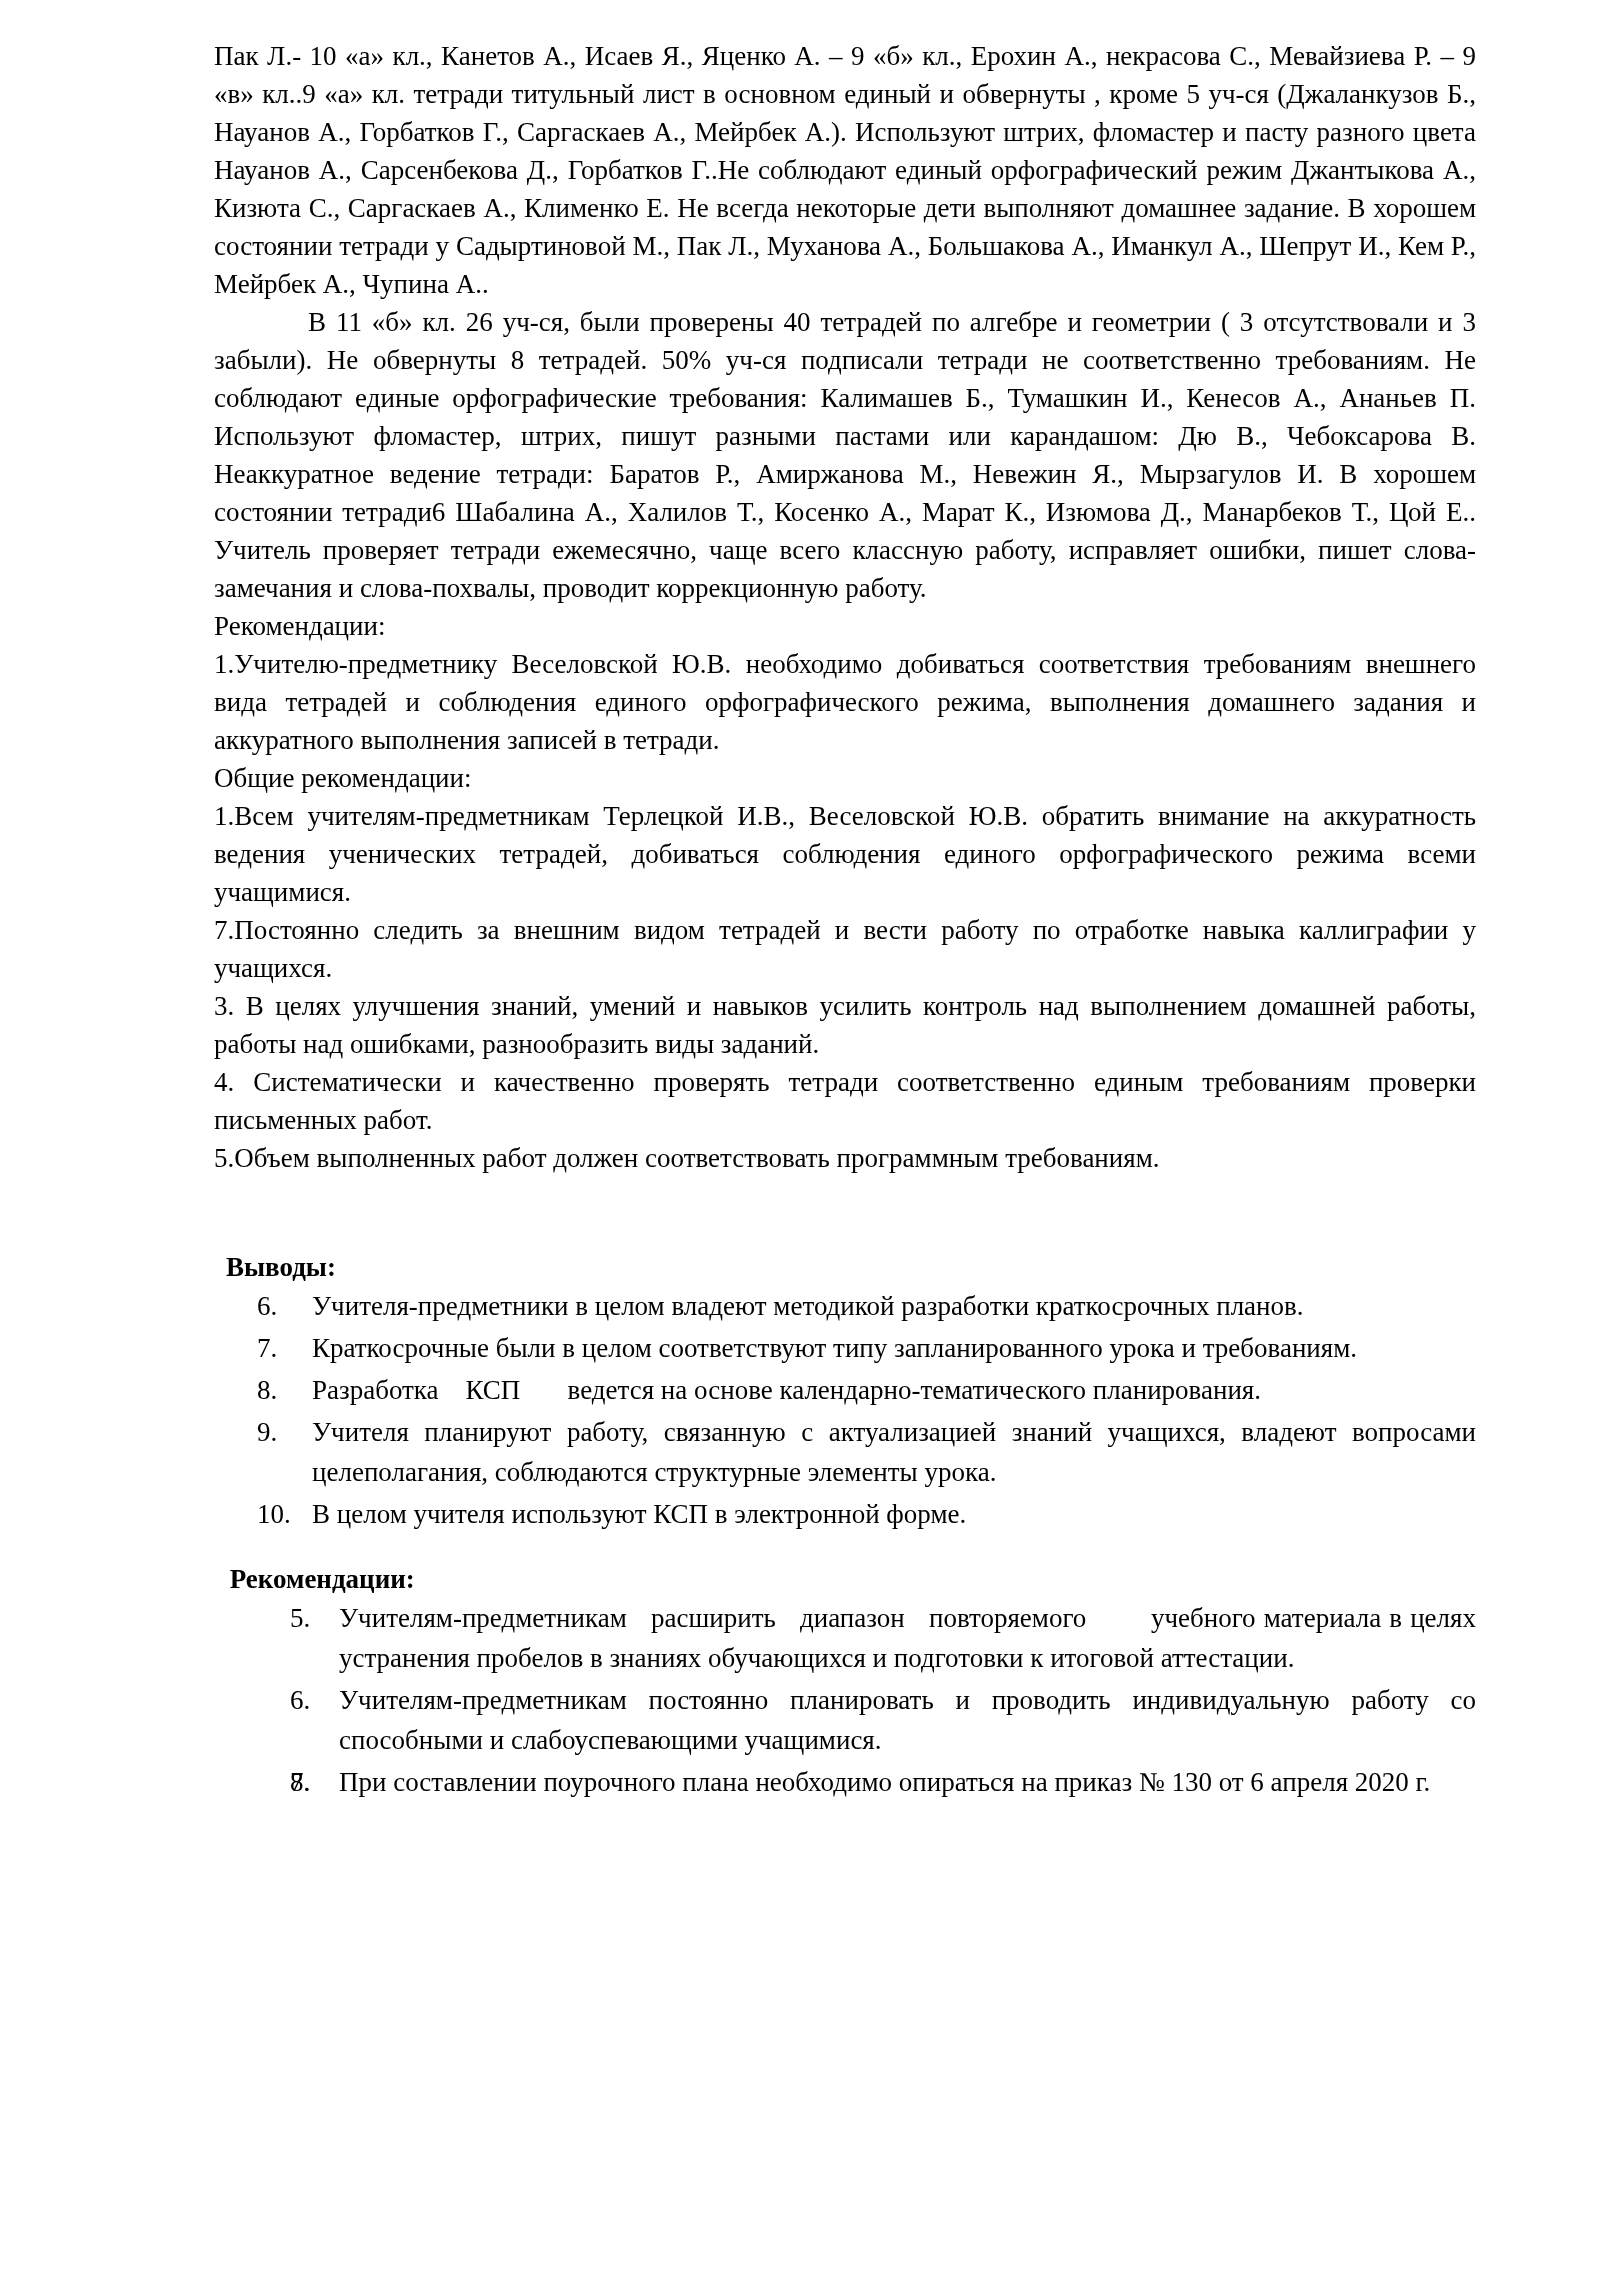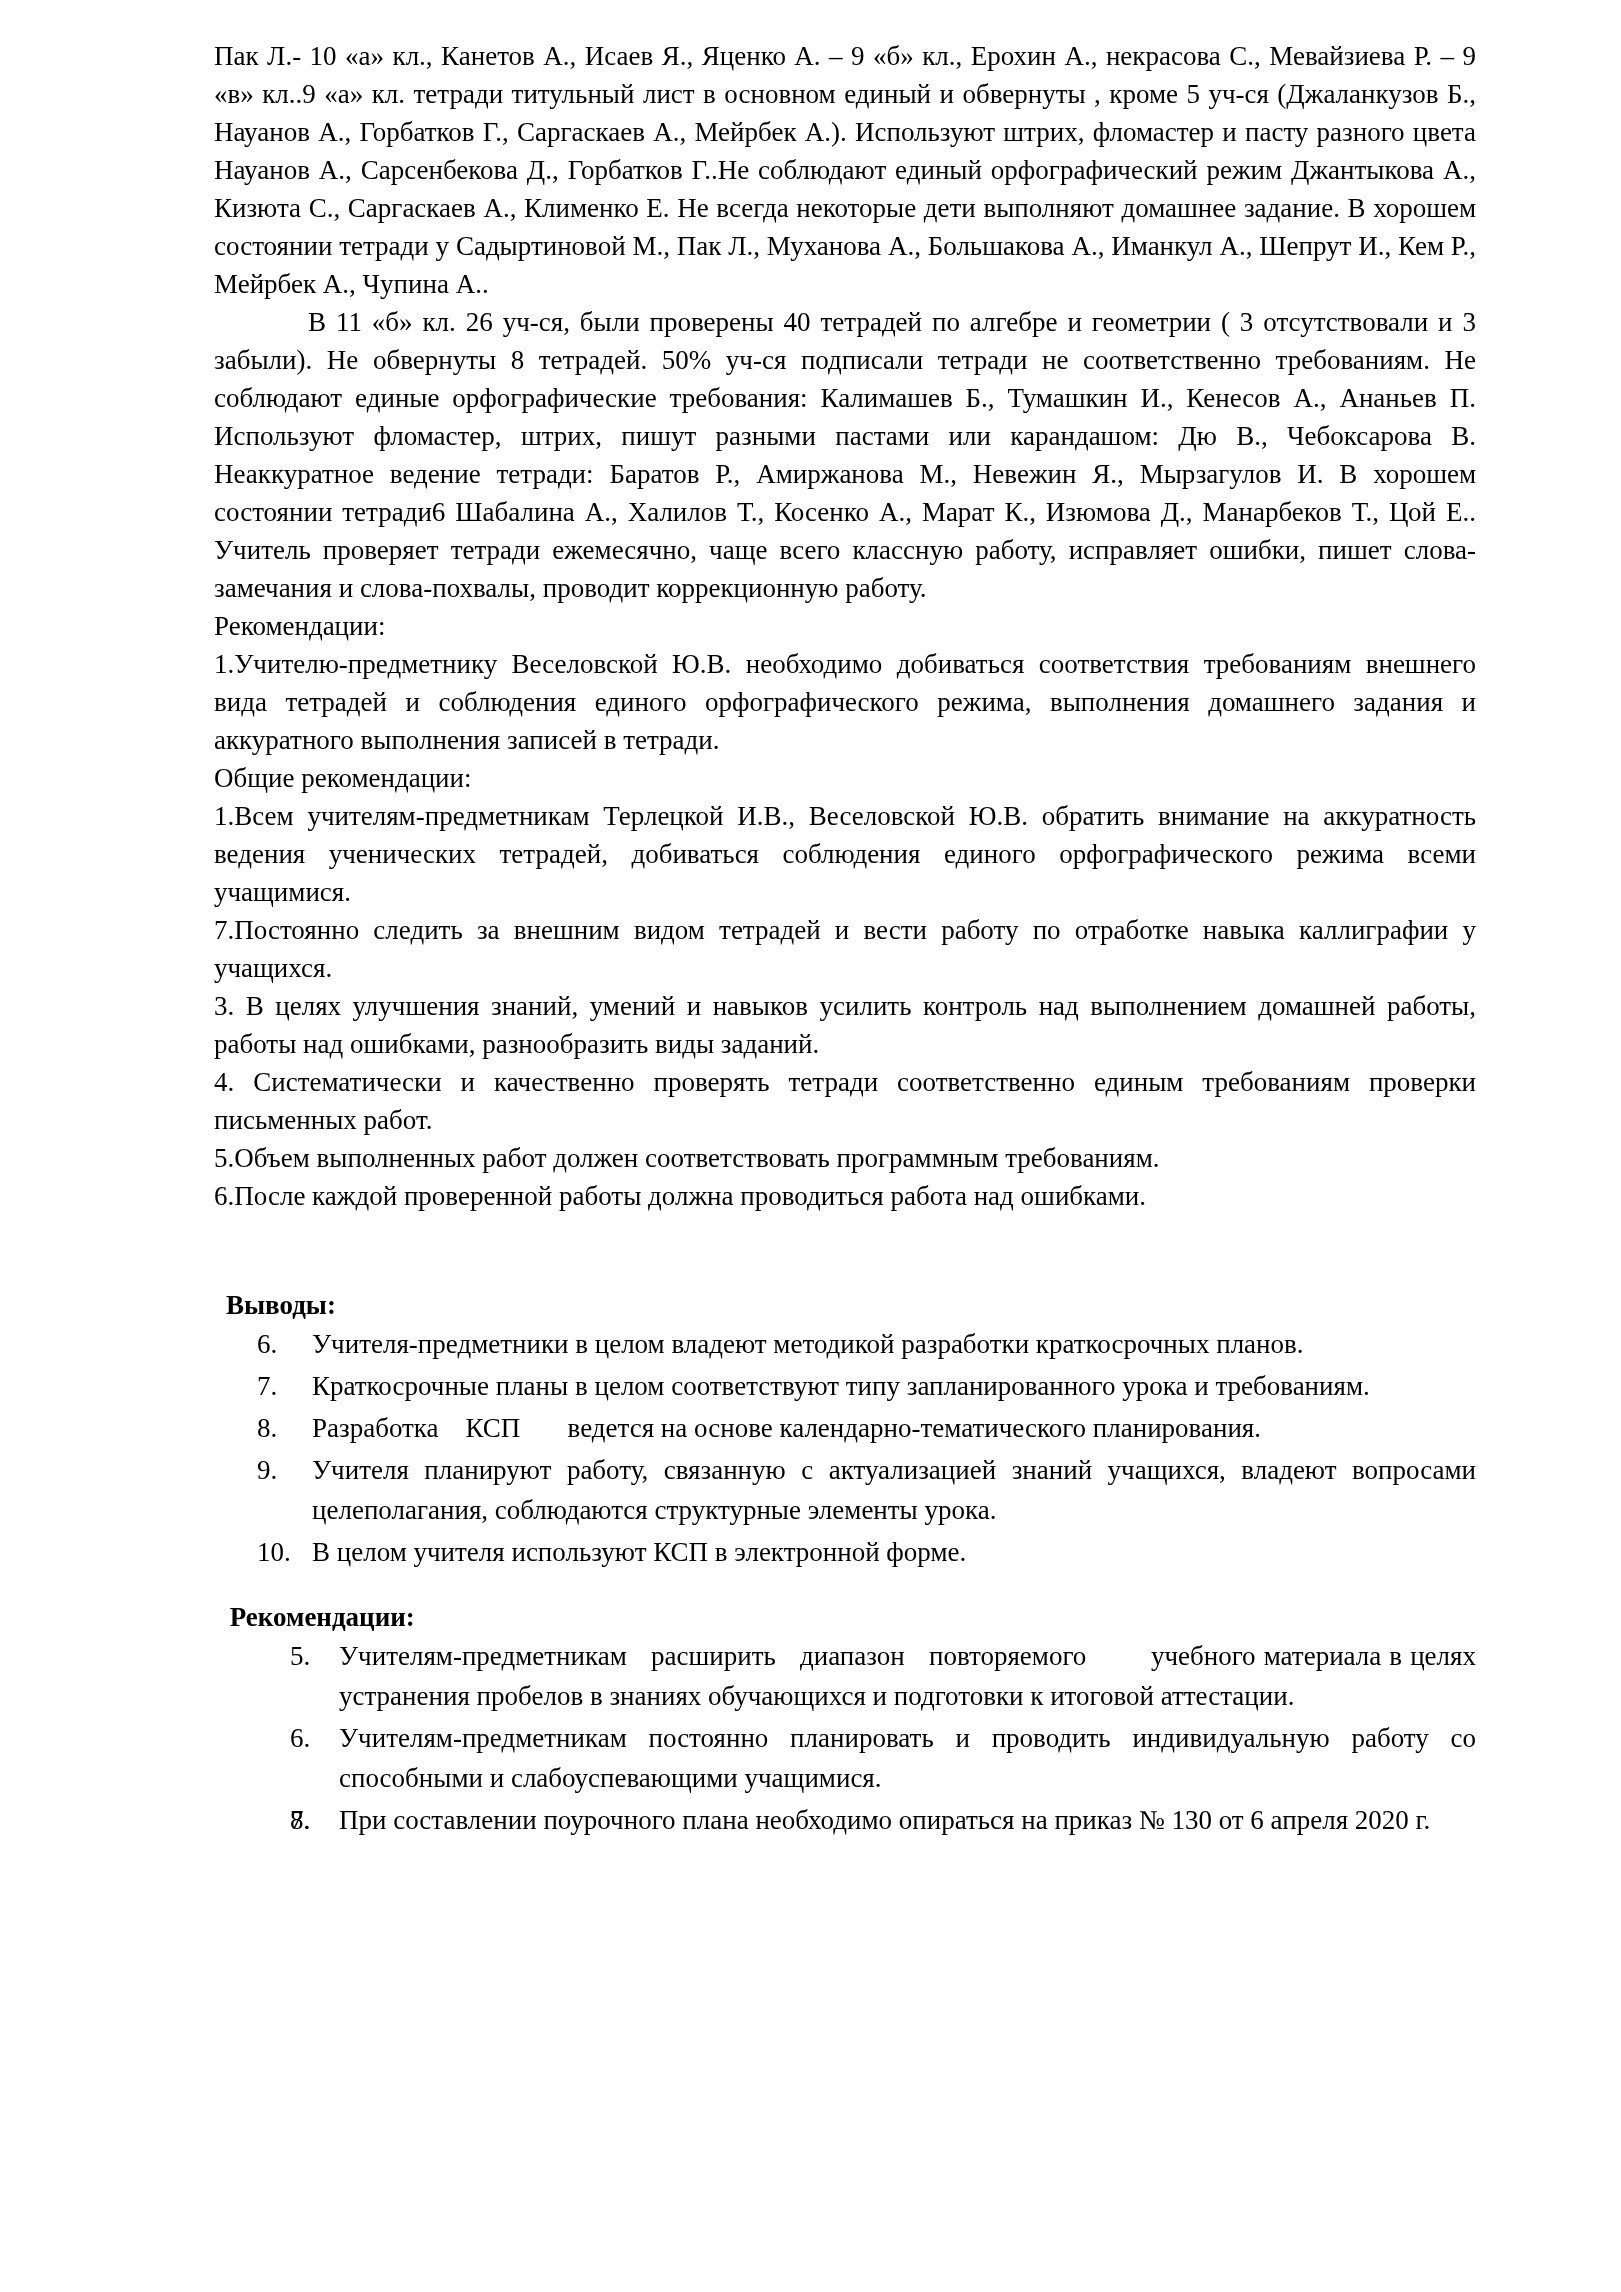--- a/index.html
+++ b/index.html
@@ -33,29 +33,28 @@
 
   <p class="p">Рекомендации:</p>
   <p class="p last-left">1.Учителю-предметнику  Веселовской  Ю.В.  необходимо  добиваться  соответствия требованиям внешнего вида тетрадей и соблюдения единого орфографического режима, выполнения домашнего задания и аккуратного выполнения  записей в тетради.</p>
 
   <p class="p">Общие рекомендации:</p>
   <p class="p last-left">1.Всем учителям-предметникам  Терлецкой И.В., Веселовской Ю.В.  обратить внимание на аккуратность ведения ученических тетрадей, добиваться соблюдения единого орфографического режима всеми учащимися.</p>
   <p class="p last-left">7.Постоянно следить за внешним видом тетрадей и  вести работу по отработке навыка каллиграфии у учащихся.</p>
   <p class="p last-left">3. В целях улучшения знаний, умений и навыков усилить контроль над выполнением домашней работы, работы над ошибками, разнообразить виды заданий.</p>
   <p class="p last-left">4. Систематически  и качественно проверять тетради соответственно единым требованиям проверки письменных работ.</p>
   <p class="p last-left">5.Объем выполненных работ должен соответствовать программным требованиям.</p>
-  <p class="p last-left">6.После каждой проверенной работы должна проводиться работа над ошибками.</p>
 
   <div class="gap-large"></div>
 
   <section class="concl">
     <p class="heading-bold concl-head">Выводы:</p>
     <ol>
       <li class="li last-left"><span class="num">6.</span><span>Учителя-предметники в целом владеют методикой разработки краткосрочных планов.</span></li>
-      <li class="li last-left"><span class="num">7.</span><span>Краткосрочные планы в целом соответствуют типу запланированного урока и требованиям.</span></li>
+      <li class="li last-left"><span class="num">7.</span><span>Краткосрочные были в целом соответствуют типу запланированного урока и требованиям.</span></li>
       <li class="li last-left"><span class="num">8.</span><span style="white-space:pre-wrap">Разработка    КСП       ведется на основе календарно-тематического планирования.</span></li>
       <li class="li last-left"><span class="num">9.</span><span>Учителя планируют работу, связанную с актуализацией знаний учащихся, владеют вопросами целеполагания, соблюдаются структурные элементы урока.</span></li>
       <li class="li last-left"><span class="num" style="left:43px">10.</span><span>В целом учителя используют КСП в электронной форме.</span></li>
     </ol>
   </section>
 
   <div class="gap-small"></div>
 
   <section class="recs">
     <p class="heading-bold recs-head">Рекомендации:</p>

